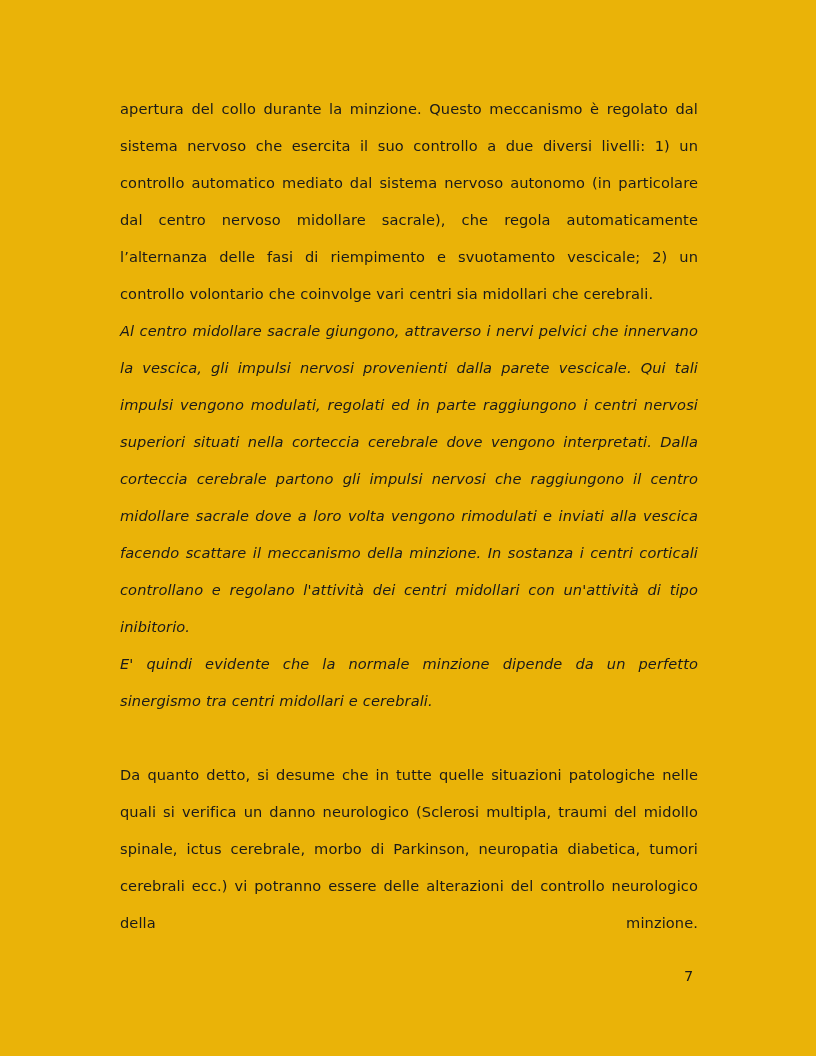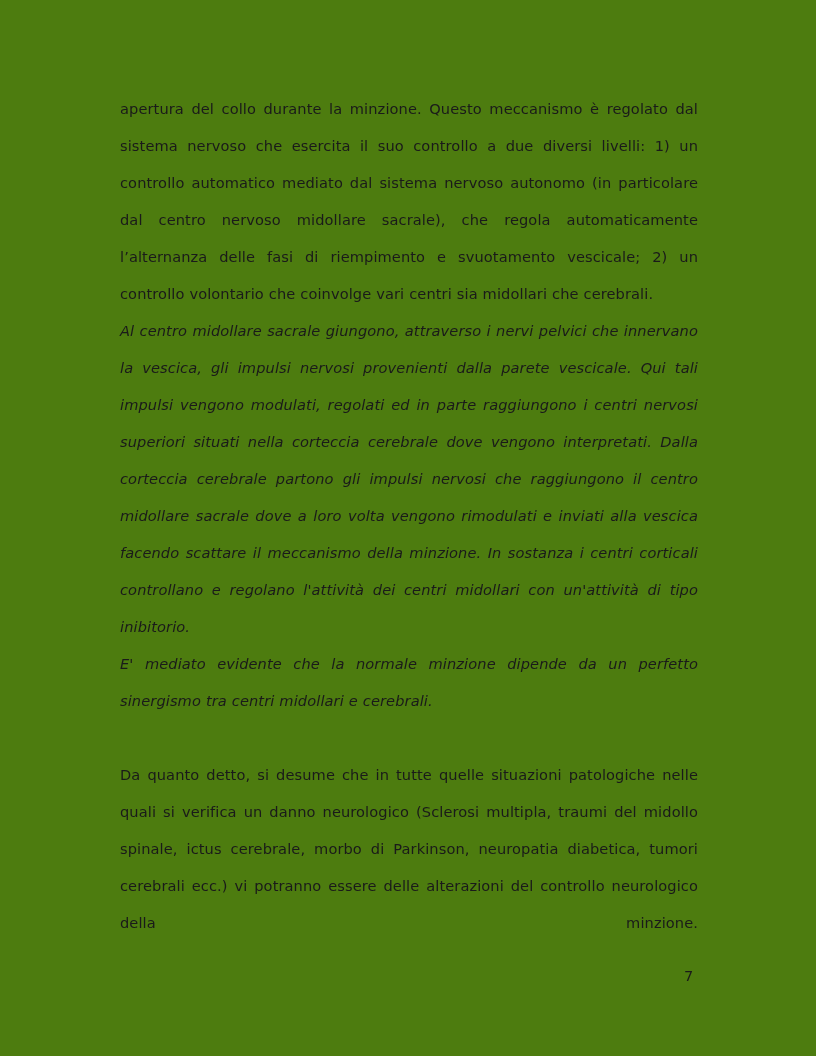--- a/index.html
+++ b/index.html
@@ -5,21 +5,21 @@
   html, body {
     margin: 0;
     padding: 0;
     background: #ffffff;
   }
 
   .page {
     position: relative;
     width: 816px;
     height: 1056px;
-    background: #4d7c0f;
+    background: #eab308;
     overflow: hidden;
     box-sizing: border-box;
   }
 
   .text-column {
     position: absolute;
     left: 120px;
     top: 90px;
     width: 578px;
   }
@@ -70,21 +70,21 @@
 <body>
 
 <div class="page">
 
   <div class="text-column">
 
     <p class="para">apertura del collo durante la minzione. Questo meccanismo è regolato dal sistema nervoso che esercita il suo controllo a due diversi livelli: 1) un controllo automatico mediato dal sistema nervoso autonomo (in particolare dal centro nervoso midollare sacrale), che regola automaticamente l’alternanza delle fasi di riempimento e svuotamento vescicale; 2) un controllo volontario che coinvolge vari centri sia midollari che cerebrali.</p>
 
     <p class="para">Al centro midollare sacrale giungono, attraverso i nervi pelvici che innervano la vescica, gli impulsi nervosi provenienti dalla parete vescicale. Qui tali impulsi vengono modulati, regolati ed in parte raggiungono i centri nervosi superiori situati nella corteccia cerebrale dove vengono interpretati. Dalla corteccia cerebrale partono gli impulsi nervosi che raggiungono il centro midollare sacrale dove a loro volta vengono rimodulati e inviati alla vescica facendo scattare il meccanismo della minzione. In sostanza i centri corticali controllano e regolano l'attività dei centri midollari con un'attività di tipo inibitorio.</p>
 
-    <p class="para">E' mediato evidente che la normale minzione dipende da un perfetto sinergismo tra centri midollari e cerebrali.</p>
+    <p class="para">E' quindi evidente che la normale minzione dipende da un perfetto sinergismo tra centri midollari e cerebrali.</p>
 
     <div class="spacer-line"></div>
 
     <p class="para justify-last">Da quanto detto, si desume che in tutte quelle situazioni patologiche nelle quali si verifica un danno neurologico (Sclerosi multipla, traumi del midollo spinale, ictus cerebrale, morbo di Parkinson, neuropatia diabetica, tumori cerebrali ecc.) vi potranno essere delle alterazioni del controllo neurologico della minzione.</p>
 
   </div>
 
   <div class="page-number">7</div>
 
 </div>

